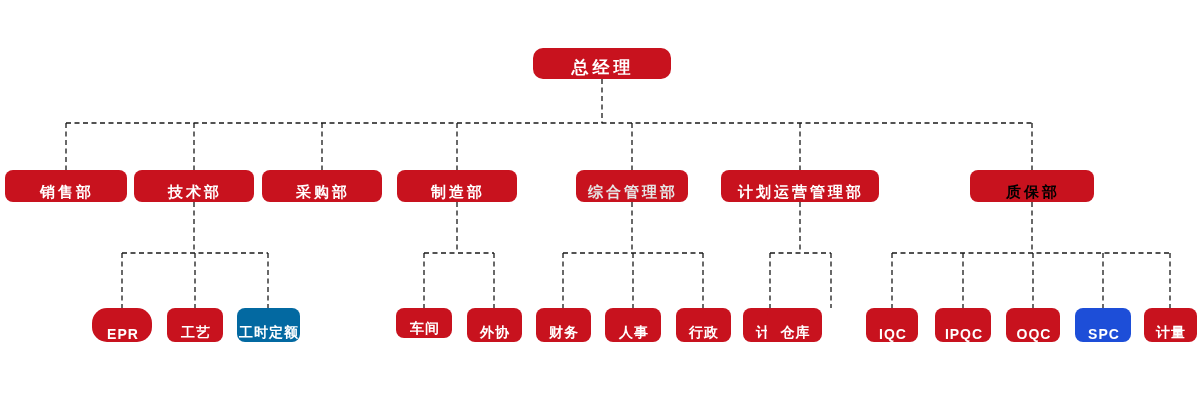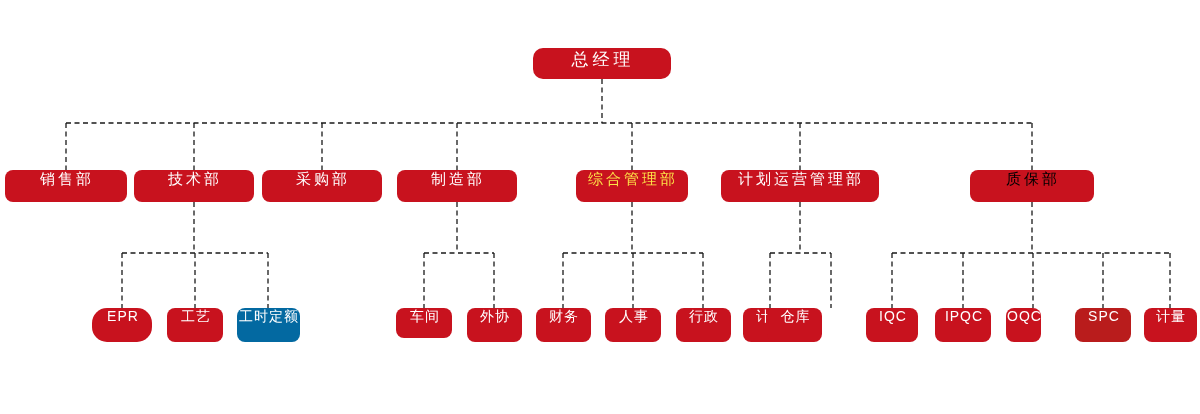--- a/index.html
+++ b/index.html
@@ -18,24 +18,24 @@
   #connectors {
     position: absolute;
     left: 0;
     top: 0;
     width: 1200px;
     height: 414px;
   }
   .node {
     position: absolute;
     display: flex;
-    align-items: flex-start;
+    align-items: flex-end;
     justify-content: center;
     color: #ffffff;
-    font-weight: normal;
+    font-weight: bold;
     border-radius: 8px;
     white-space: nowrap;
     box-sizing: border-box;
     text-align: center;
   }
   .node.lv1 { border-radius: 10px; letter-spacing: 4px; }
   .node.lv2 { letter-spacing: 3px; }
   .node.lv3 { letter-spacing: 1px; }
   .node span { display: inline-block; transform: translateX(1px); }
 </style>
@@ -88,21 +88,21 @@
     </div>
     <div class="node lv2" style="left: 134px; top: 170px; width: 120px; height: 32px; font-size: 15px; background: rgb(200, 18, 30); color: rgb(255, 255, 255);">
       <span>技术部</span>
     </div>
     <div class="node lv2" style="left: 262px; top: 170px; width: 120px; height: 32px; font-size: 15px; background: rgb(200, 18, 30); color: rgb(255, 255, 255);">
       <span>采购部</span>
     </div>
     <div class="node lv2" style="left: 397px; top: 170px; width: 120px; height: 32px; font-size: 15px; background: rgb(200, 18, 30); color: rgb(255, 255, 255);">
       <span>制造部</span>
     </div>
-    <div class="node lv2" style="left: 576px; top: 170px; width: 112px; height: 32px; font-size: 15px; background: rgb(200, 18, 30); color: #fde047;">
+    <div class="node lv2" style="left: 576px; top: 170px; width: 112px; height: 32px; font-size: 15px; background: rgb(200, 18, 30); color: #e5e5e5;">
       <span>综合管理部</span>
     </div>
     <div class="node lv2" style="left: 721px; top: 170px; width: 158px; height: 32px; font-size: 15px; background: rgb(200, 18, 30); color: rgb(255, 255, 255);">
       <span>计划运营管理部</span>
     </div>
     <div class="node lv2" style="left: 970px; top: 170px; width: 124px; height: 32px; font-size: 15px; background: rgb(200, 18, 30); color: #000000;">
       <span>质保部</span>
     </div>
     <div class="node lv3" style="left: 92px; top: 308px; width: 60px; height: 34px; font-size: 14px; background: rgb(200, 18, 30); color: rgb(255, 255, 255); border-radius: 15px;">
       <span>EPR</span>
@@ -133,22 +133,22 @@
     </div>
     <div class="node lv3" style="left: 767px; top: 308px; width: 55px; height: 34px; font-size: 14px; background: rgb(200, 18, 30); color: rgb(255, 255, 255);">
       <span>仓库</span>
     </div>
     <div class="node lv3" style="left: 866px; top: 308px; width: 52px; height: 34px; font-size: 14px; background: rgb(200, 18, 30); color: rgb(255, 255, 255);">
       <span>IQC</span>
     </div>
     <div class="node lv3" style="left: 935px; top: 308px; width: 56px; height: 34px; font-size: 14px; background: rgb(200, 18, 30); color: rgb(255, 255, 255);">
       <span>IPQC</span>
     </div>
-    <div class="node lv3" style="left: 1006px; top: 308px; width: 35px; height: 34px; font-size: 14px; background: rgb(200, 18, 30); color: rgb(255, 255, 255);">
+    <div class="node lv3" style="left: 1006px; top: 308px; width: 54px; height: 34px; font-size: 14px; background: rgb(200, 18, 30); color: rgb(255, 255, 255);">
       <span>OQC</span>
     </div>
-    <div class="node lv3" style="left: 1075px; top: 308px; width: 56px; height: 34px; font-size: 14px; background: #b91c1c; color: rgb(255, 255, 255);">
+    <div class="node lv3" style="left: 1075px; top: 308px; width: 56px; height: 34px; font-size: 14px; background: #1d4ed8; color: rgb(255, 255, 255);">
       <span>SPC</span>
     </div>
     <div class="node lv3" style="left: 1143.5px; top: 308px; width: 53px; height: 34px; font-size: 14px; background: rgb(200, 18, 30); color: rgb(255, 255, 255);">
       <span>计量</span>
     </div>
   </div>
 
 </body></html>

